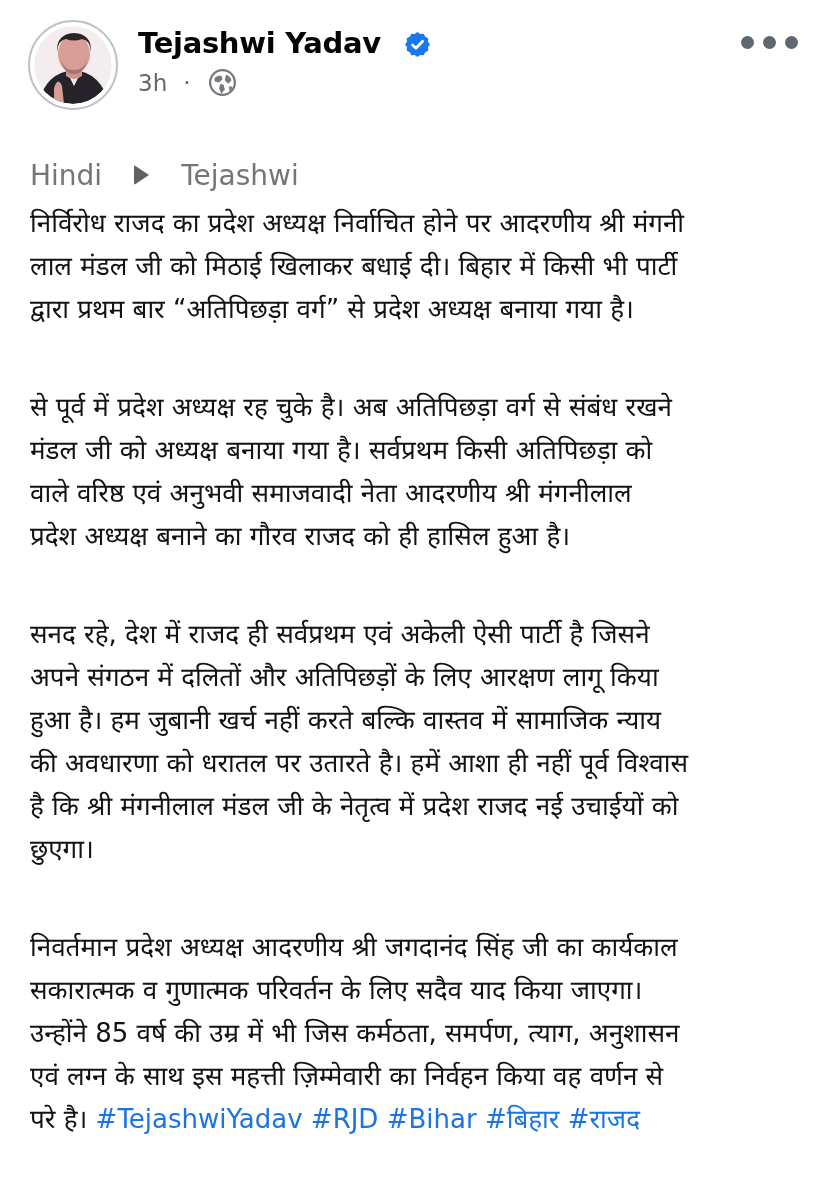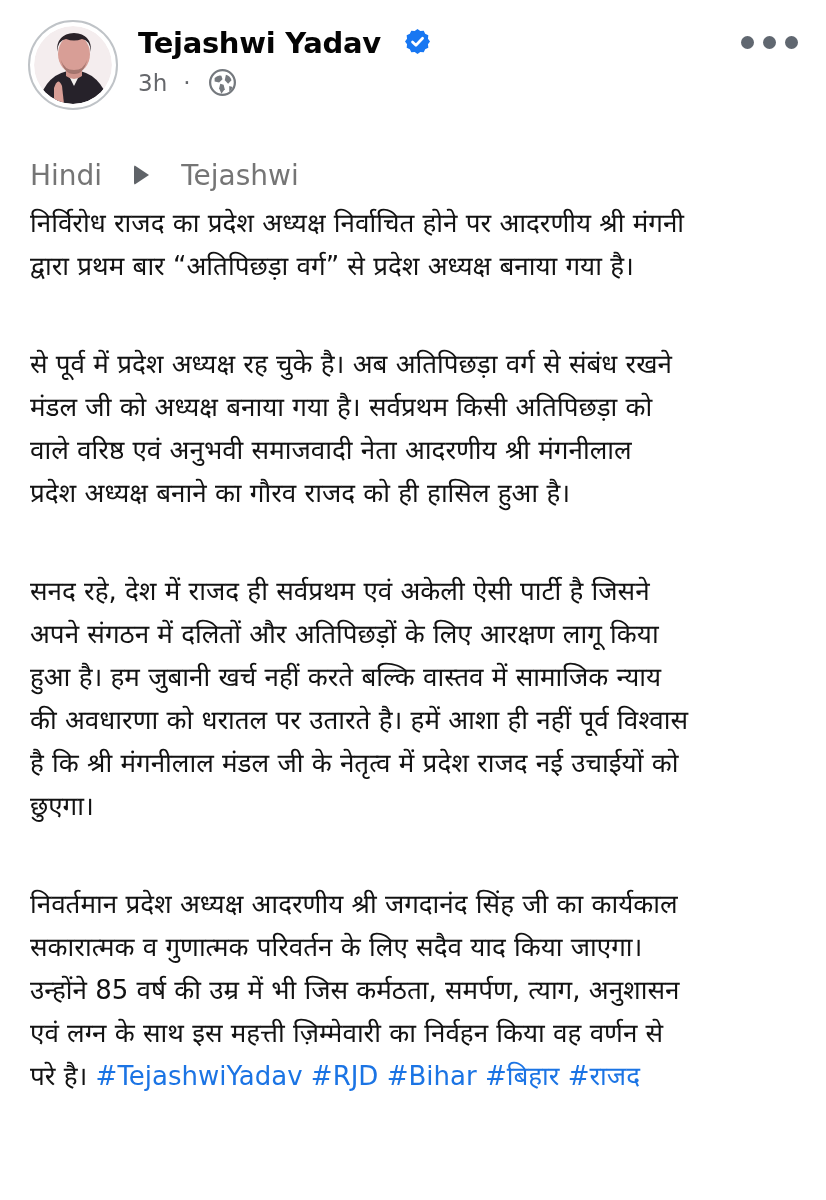--- a/index.html
+++ b/index.html
@@ -29,21 +29,21 @@
     flex: 0 0 auto;
     cursor: pointer;
   }
   .avatar-photo {
     width: 78px; height: 78px;
     border-radius: 50%;
     overflow: hidden;
     display: block;
   }
   .header-text { margin-left: 20px; margin-top: 6px; }
-  .name-row { display: flex; gap: 24px; }
+  .name-row { display: flex; align-items: center; gap: 24px; }
   .profile-name {
     font-size: 29px;
     font-weight: bold;
     color: #050505;
     letter-spacing: -0.3px;
     cursor: pointer;
   }
   .badge { width: 25px; height: 25px; margin-top: 3px; }
   .meta-row {
     display: flex; align-items: center;
@@ -170,20 +170,21 @@
 
 <div class="translation-bar">
   <span>Hindi</span>
   <span class="tri"></span>
   <span>Tejashwi</span>
 </div>
 
 <div class="post-text">
     <div class="paragraph">
       <div class="text-line">निर्विरोध राजद का प्रदेश अध्यक्ष निर्वाचित होने पर आदरणीय श्री मंगनी</div>
+      <div class="text-line">लाल मंडल जी को मिठाई खिलाकर बधाई दी। बिहार में किसी भी पार्टी</div>
       <div class="text-line">द्वारा प्रथम बार “अतिपिछड़ा वर्ग” से प्रदेश अध्यक्ष बनाया गया है।</div>
     </div>
     <div class="paragraph">
       <div class="text-line">से पूर्व में प्रदेश अध्यक्ष रह चुके है। अब अतिपिछड़ा वर्ग से संबंध रखने</div>
       <div class="text-line">मंडल जी को अध्यक्ष बनाया गया है। सर्वप्रथम किसी अतिपिछड़ा को</div>
       <div class="text-line">वाले वरिष्ठ एवं अनुभवी समाजवादी नेता आदरणीय श्री मंगनीलाल</div>
       <div class="text-line">प्रदेश अध्यक्ष बनाने का गौरव राजद को ही हासिल हुआ है।</div>
     </div>
     <div class="paragraph">
       <div class="text-line">सनद रहे, देश में राजद ही सर्वप्रथम एवं अकेली ऐसी पार्टी है जिसने</div>

